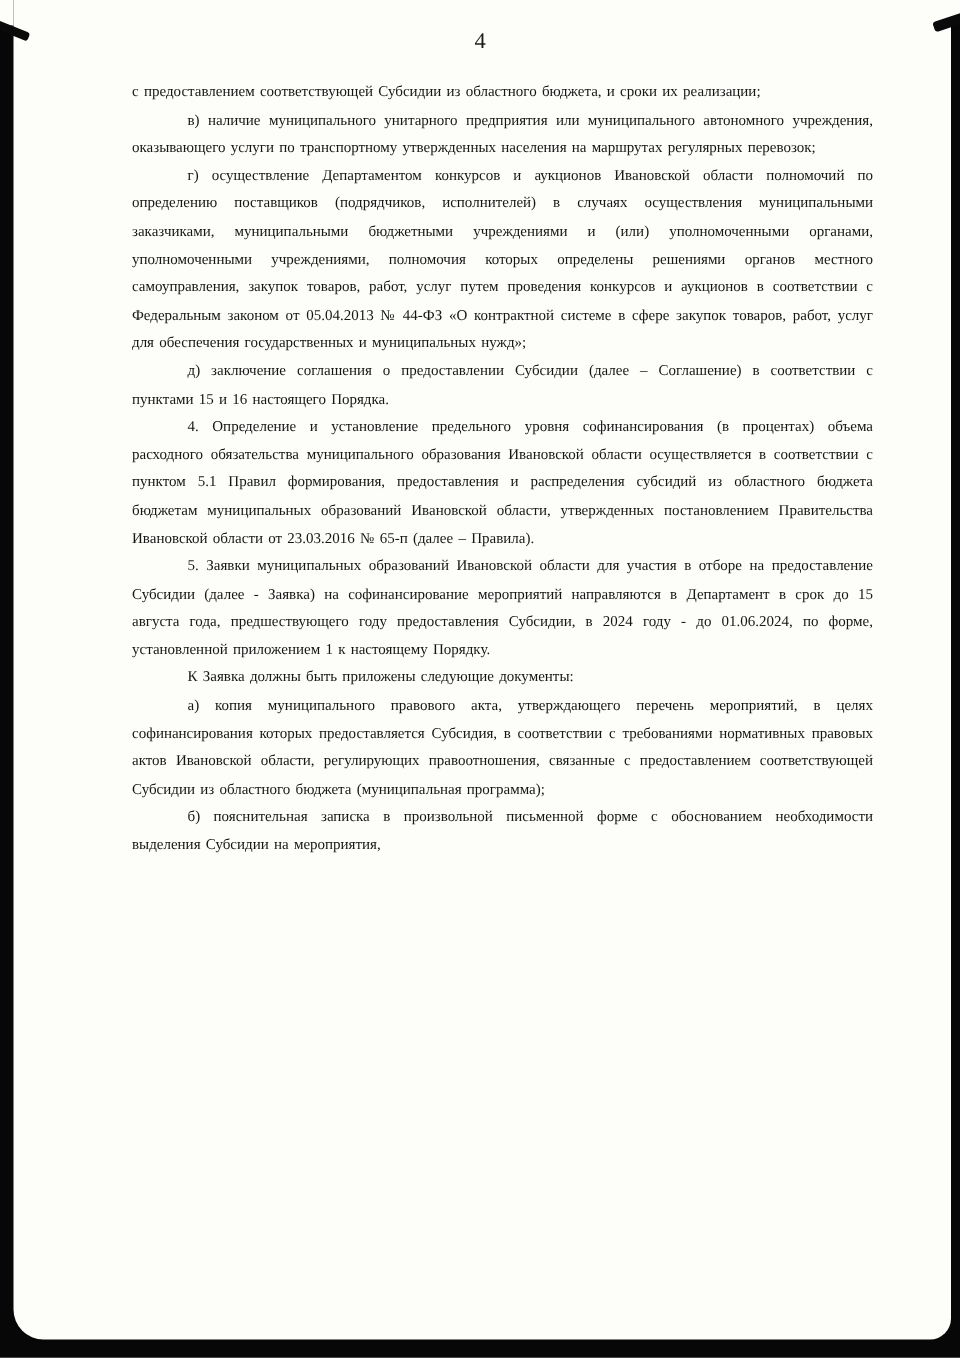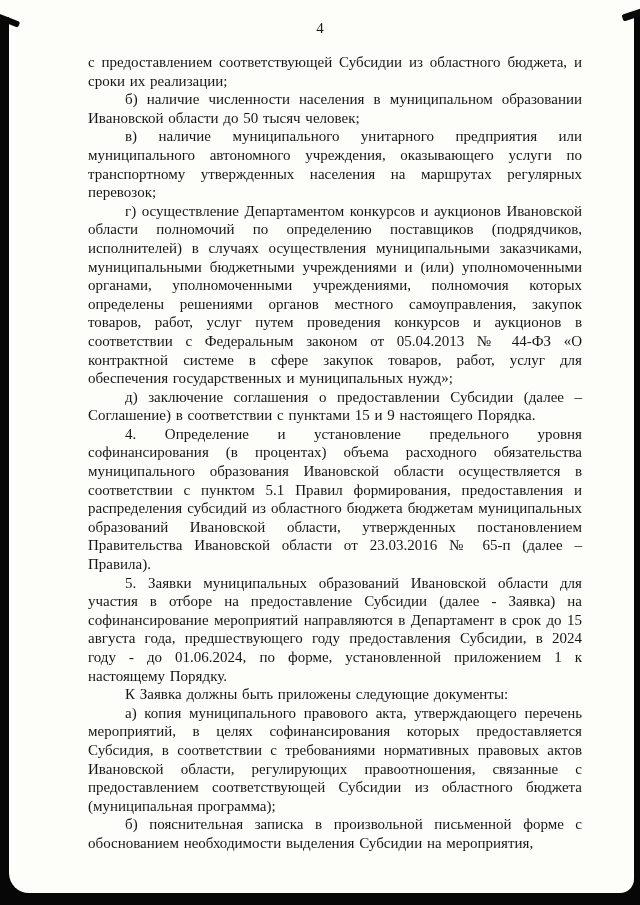--- a/index.html
+++ b/index.html
@@ -64,21 +64,21 @@
     font-family: "Liberation Serif", serif;
     font-size: 15px;
     color: #1a1a1a;
   }
   .content {
     position: absolute;
     left: 88px;
     top: 53px;
     width: 494px;
     font-family: "Liberation Serif", serif;
-    font-size: 15px;
+    font-size: 10px;
     line-height: 18.6px;
     color: #161616;
     text-align: justify;
   }
   .para {
     margin: 0;
     text-indent: 37px;
     word-spacing: 1px;
   }
   .para.no-indent {
@@ -92,23 +92,22 @@
   <div class="paper"></div>
   <div class="cap-tl"></div>
   <div class="cap-tr"></div>
   <div class="wedge-tl"></div>
   <div class="wedge-tr"></div>
 
   <div class="page-number">4</div>
 
   <div class="content">
     <p class="para no-indent">с предоставлением соответствующей Субсидии из областного бюджета, и сроки их реализации;</p>
-    <p class="para">б) наличие численности населения в муниципальном образовании Ивановской области до 50 тысяч человек;</p>
     <p class="para">в) наличие муниципального унитарного предприятия или муниципального автономного учреждения, оказывающего услуги по транспортному утвержденных населения на маршрутах регулярных перевозок;</p>
     <p class="para">г) осуществление Департаментом конкурсов и аукционов Ивановской области полномочий по определению поставщиков (подрядчиков, исполнителей) в случаях осуществления муниципальными заказчиками, муниципальными бюджетными учреждениями и (или) уполномоченными органами, уполномоченными учреждениями, полномочия которых определены решениями органов местного самоуправления, закупок товаров, работ, услуг путем проведения конкурсов и аукционов в соответствии с Федеральным законом от 05.04.2013 № 44-ФЗ «О контрактной системе в сфере закупок товаров, работ, услуг для обеспечения государственных и муниципальных нужд»;</p>
-    <p class="para">д) заключение соглашения о предоставлении Субсидии (далее – Соглашение) в соответствии с пунктами 15 и 9 настоящего Порядка.</p>
+    <p class="para">д) заключение соглашения о предоставлении Субсидии (далее – Соглашение) в соответствии с пунктами 15 и 16 настоящего Порядка.</p>
     <p class="para">4. Определение и установление предельного уровня софинансирования (в процентах) объема расходного обязательства муниципального образования Ивановской области осуществляется в соответствии с пунктом 5.1 Правил формирования, предоставления и распределения субсидий из областного бюджета бюджетам муниципальных образований Ивановской области, утвержденных постановлением Правительства Ивановской области от 23.03.2016 № 65-п (далее – Правила).</p>
     <p class="para">5. Заявки муниципальных образований Ивановской области для участия в отборе на предоставление Субсидии (далее - Заявка) на софинансирование мероприятий направляются в Департамент в срок до 15 августа года, предшествующего году предоставления Субсидии, в 2024 году - до 01.06.2024, по форме, установленной приложением 1 к настоящему Порядку.</p>
     <p class="para">К Заявка должны быть приложены следующие документы:</p>
     <p class="para">а) копия муниципального правового акта, утверждающего перечень мероприятий, в целях софинансирования которых предоставляется Субсидия, в соответствии с требованиями нормативных правовых актов Ивановской области, регулирующих правоотношения, связанные с предоставлением соответствующей Субсидии из областного бюджета (муниципальная программа);</p>
     <p class="para">б) пояснительная записка в произвольной письменной форме с обоснованием необходимости выделения Субсидии на мероприятия,</p>
   </div>
 </div>
 
 </body></html>

